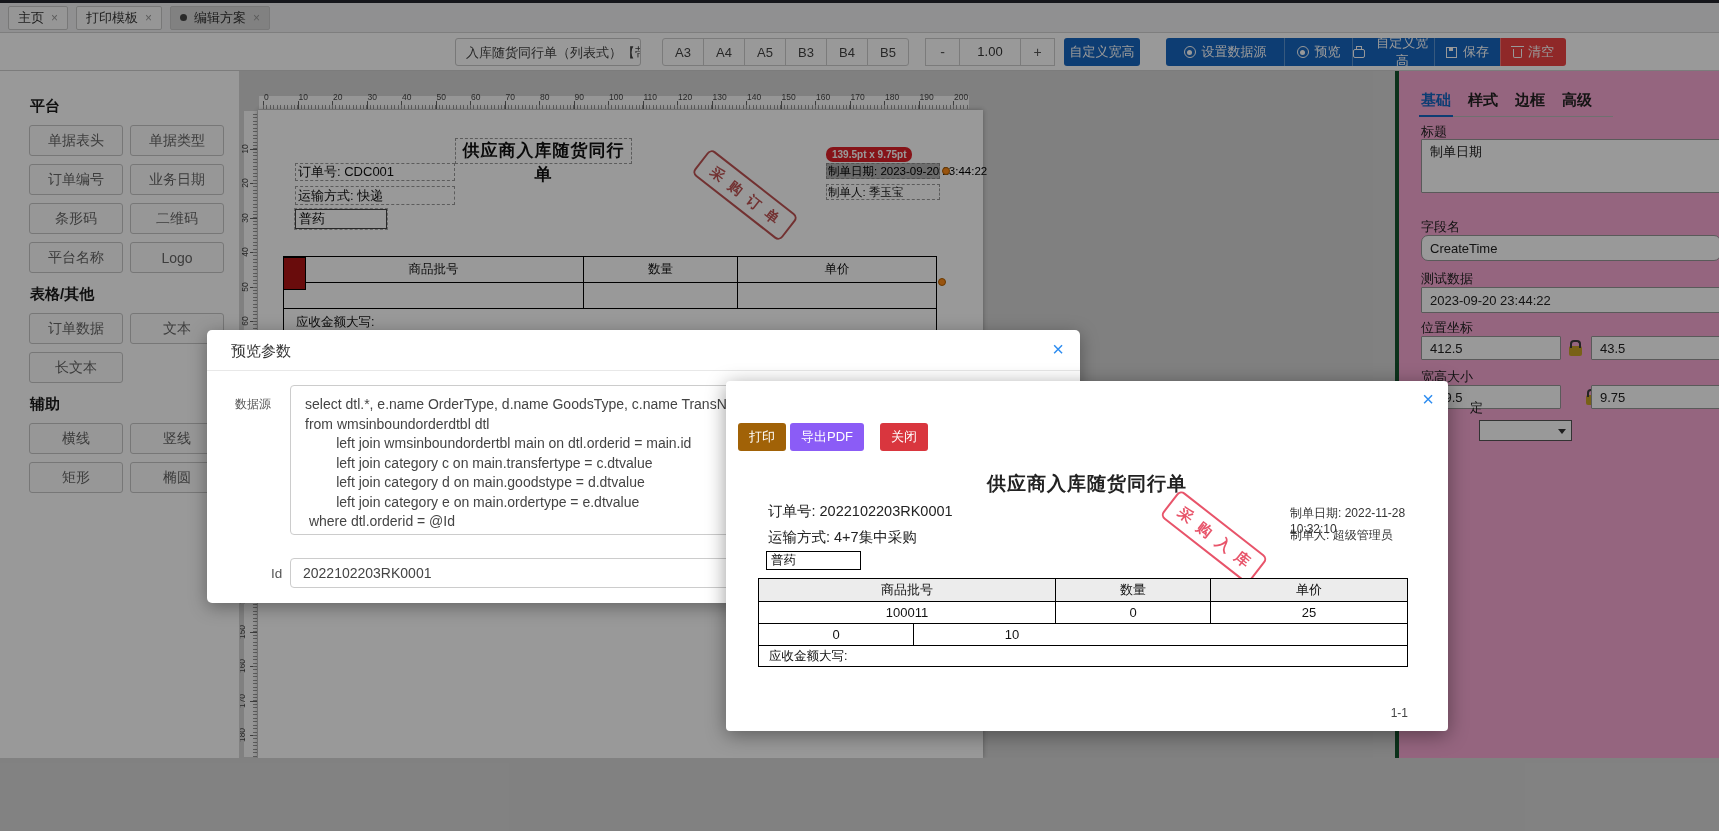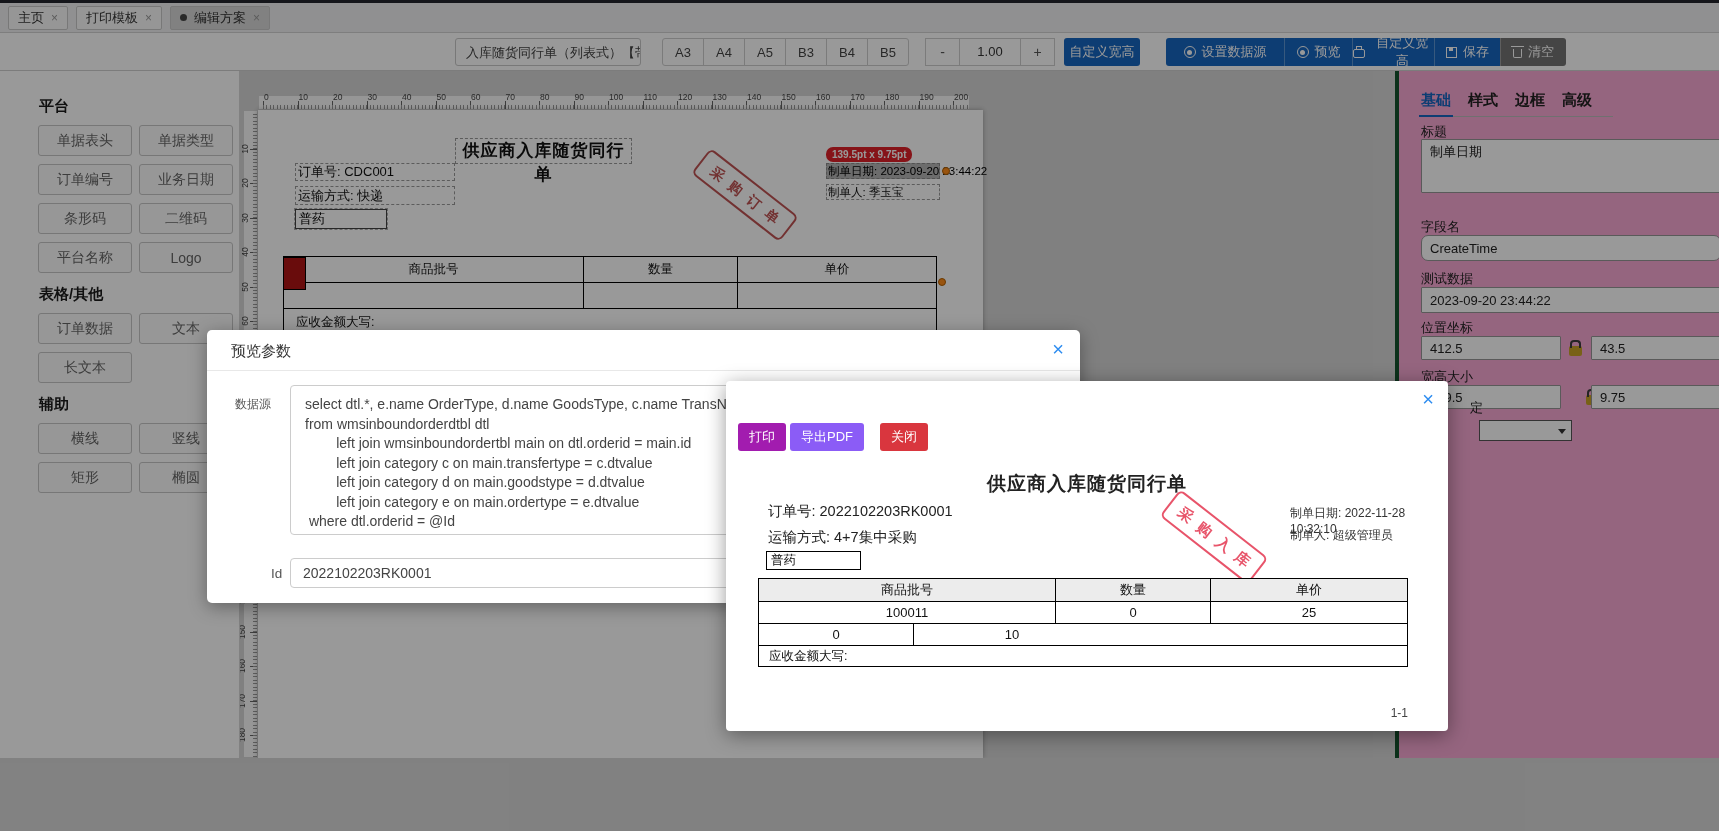--- a/index.html
+++ b/index.html
@@ -27,34 +27,34 @@
   .paper-group button:first-child { border-radius:3px 0 0 3px; margin-left:0; }
   .paper-group button:last-child { border-radius:0 3px 3px 0; }
   .zoom-group { left:925px; display:flex; }
   .zoom-group .zbtn { width:35px; height:28px; background:#fff; border:1px solid #cdcdcd; font-size:14px; color:#555; }
   .zoom-group .zval { width:62px; height:28px; background:#fff; border:1px solid #cdcdcd; margin:0 -1px; font-size:13px; color:#333; text-align:center; line-height:26px; }
   .btn-blue { background:#1766c0; color:#fff; border:none; font-size:13px; display:flex; align-items:center; justify-content:center; gap:6px; }
   .customsize { left:1064px; width:76px; border-radius:3px; }
   .blue-group { left:1166px; display:flex; border-radius:3px; overflow:hidden; }
   .blue-group .seg { height:28px; background:#1766c0; color:#fff; border:none; border-left:1px solid rgba(255,255,255,.3); font-size:13px; display:flex; align-items:center; justify-content:center; gap:6px; }
   .blue-group .seg:first-child { border-left:none; }
-  .blue-group .seg.danger { background:#737373; }
+  .blue-group .seg.danger { background:#ef4444; }
 
   
   .i-eye { width:12px; height:12px; border:1.5px solid #fff; border-radius:50%; position:relative; display:inline-block; }
   .i-eye::after { content:''; position:absolute; inset:2.5px; background:#fff; border-radius:50%; }
   .i-print { width:12px; height:9px; border:1.5px solid #fff; border-radius:2px; position:relative; display:inline-block; margin-top:2px; }
   .i-print::before { content:''; position:absolute; left:2px; right:2px; top:-4px; height:3px; border:1.5px solid #fff; border-bottom:none; }
   .i-save { width:11px; height:11px; border:1.5px solid #fff; position:relative; display:inline-block; }
   .i-save::before { content:''; position:absolute; left:2px; top:0; width:4px; height:3.5px; background:#fff; }
   .i-trash { width:9px; height:9px; border:1.5px solid #fff; border-top:none; border-radius:0 0 2px 2px; position:relative; display:inline-block; margin-top:3px; }
   .i-trash::before { content:''; position:absolute; top:-3.5px; left:-3px; right:-3px; height:1.5px; background:#fff; }
 
   
-  .sidebar { left:0; top:71px; width:240px; height:687px; background:#fff; border-right:1px solid #d8d8d8; padding:14px 0 0 38px; }
+  .sidebar { left:0; top:71px; width:240px; height:687px; background:#fff; border-right:1px solid #d8d8d8; padding:14px 0 0 29px; }
   .sidebar h3 { font-size:15px; color:#1b1b1b; font-weight:600; margin:12px 0 9px 1px; }
   .sidebar .grid { display:grid; grid-template-columns:94px 94px; gap:8px 7px; }
   .sidebar .grid button { height:31px; background:#fcfcfc; border:1px solid #c6c6c6; border-radius:3px; font-size:14px; color:#666; }
 
   
   .canvas { left:240px; top:71px; width:1133px; height:687px; background:#d6d6d6; overflow:hidden; }
   .h-ruler { position:absolute; left:18px; top:24px; width:712px; height:15px; background:#fafafa; border:1px solid #d5d5d5; }
   .h-ruler::after { content:''; position:absolute; left:4px; right:0; bottom:0; height:4px;
     background:repeating-linear-gradient(to right,#9a9a9a 0 1px,transparent 1px 3.45px); }
   .htick { position:absolute; bottom:0; width:1px; height:8px; background:#666; }
@@ -112,21 +112,21 @@
   .m1-dslabel { left:28px; top:66px; font-size:12px; color:#555; }
   .sqlbox { left:83px; top:55px; width:763px; height:150px; border:1px solid #ccc; border-radius:4px; background:#fff; font-size:14px; line-height:19.5px; color:#444; padding:9px 14px; white-space:pre-wrap; overflow:hidden; }
   .m1-idlabel { left:64px; top:236px; font-size:13.5px; color:#555; }
   .m1-idinput { left:83px; top:228px; width:763px; height:30px; border:1px solid #ccc; border-radius:4px; font-size:14px; color:#444; padding:0 12px; }
 
   
   .modal2 { left:726px; top:381px; width:722px; height:350px; background:#fff; border-radius:4px; box-shadow:0 4px 20px rgba(0,0,0,.4); z-index:20; }
   .modal2 > * { position:absolute; }
   .m2-close { right:14px; top:8px; }
   .m2-btn { top:42px; height:28px; border:none; border-radius:3px; color:#fff; font-size:13px; padding:0 11px; }
-  .m2-print { left:12px; background:#a21caf; }
+  .m2-print { left:12px; background:#a16207; }
   .m2-pdf { left:64px; background:#8b5cf6; }
   .m2-closebtn { left:154px; background:#d9363e; }
   .pv-title { left:0; top:90px; width:100%; text-align:center; font-size:19px; font-weight:bold; color:#222; letter-spacing:1px; }
   .pv-orderno { left:42px; top:121px; font-size:14.5px; color:#222; }
   .pv-date { left:564px; top:124px; font-size:12px; color:#333; }
   .pv-transport { left:42px; top:147px; font-size:14.5px; color:#222; }
   .pv-creator { left:564px; top:146px; font-size:12px; color:#333; }
   .pv-drug { left:40px; top:170px; width:95px; height:19px; border:1px solid #000; font-size:12.5px; line-height:17px; padding-left:4px; color:#111; }
   .stamp.pv-stamp { left:432px; top:139px; width:112px; height:34px; font-size:15px; line-height:30px; letter-spacing:9px; padding-left:9px; transform:rotate(38deg); border-color:#e8546a; color:#e8546a; }
   .pvtable { left:32px; top:197px; width:650px; border:1px solid #000; }

